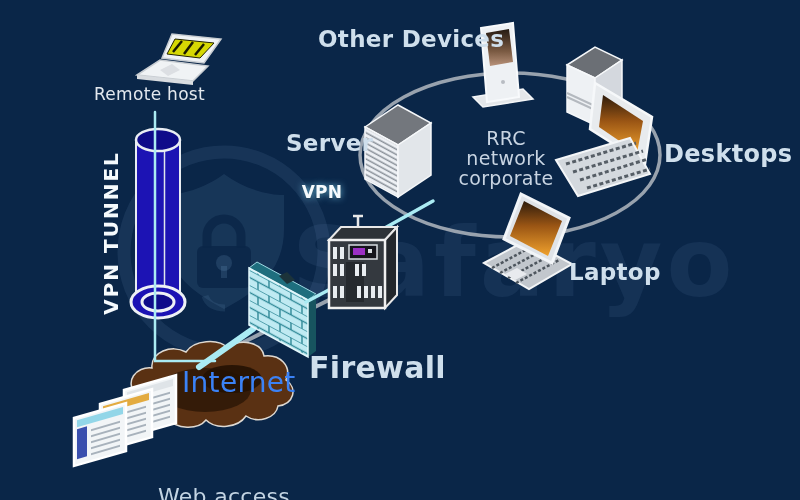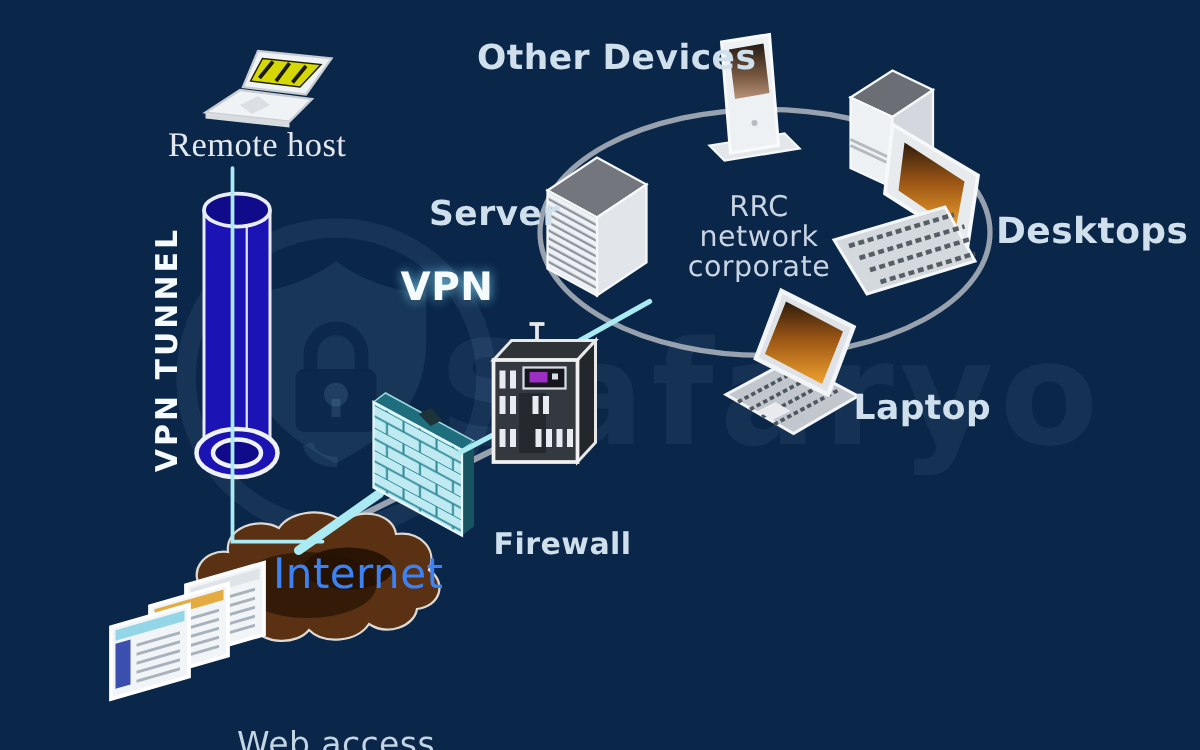--- a/index.html
+++ b/index.html
@@ -206,30 +206,30 @@
             <line x1="17" y1="17" x2="46" y2="17"></line>
             <line x1="17" y1="23" x2="46" y2="23"></line>
             <line x1="17" y1="29" x2="46" y2="29"></line>
             <line x1="17" y1="35" x2="46" y2="35"></line>
             <line x1="17" y1="41" x2="46" y2="41"></line>
           </g>
     </g>
   </g>
 </svg>
 
-<div class="lbl c-soft" style="left:112px;top:84px;font-size:23px;font-family:Liberation Serif, serif;">Remote host</div>
+<div class="lbl c-soft" style="left:94px;top:84px;font-size:17px;">Remote host</div>
 <div class="lbl bold c-white vtunnel" style="left:26px;top:221px;width:170px;font-size:20px;">VPN TUNNEL</div>
 <div class="lbl bold c-light" style="left:286px;top:130px;font-size:23px;">Server</div>
 <div class="lbl bold c-light" style="left:318px;top:26px;font-size:23px;">Other Devices</div>
 <div class="lbl center" style="left:421px;top:108px;width:170px;font-size:19px;line-height:20px;color:#c8d4e2;margin-top:20px;">
   <div>RRC</div>
   <div>network</div>
   <div>corporate</div>
 </div>
 <div class="lbl bold c-light" style="left:664px;top:140px;font-size:24px;">Desktops</div>
 <div class="lbl bold c-light" style="left:569px;top:259px;font-size:23px;">Laptop</div>
-<div class="lbl bold glow center" style="left:218px;top:180px;width:160px;font-size:26px;line-height:24px;">
+<div class="lbl bold glow center" style="left:242px;top:180px;width:160px;font-size:17px;line-height:24px;">
   <div>VPN</div>
 </div>
-<div class="lbl bold c-light" style="left:309px;top:350px;font-size:20px;margin-left:20px;">Firewall</div>
+<div class="lbl bold c-light" style="left:309px;top:350px;font-size:30px;">Firewall</div>
 <div class="lbl" style="left:182px;top:366px;font-size:28px;color:#3b82f6;">Internet</div>
 <div class="lbl" style="left:158px;top:464px;font-size:22px;color:#c3d4e3;margin-top:20px;">Web access</div>
 </div>
 
 </body></html>

